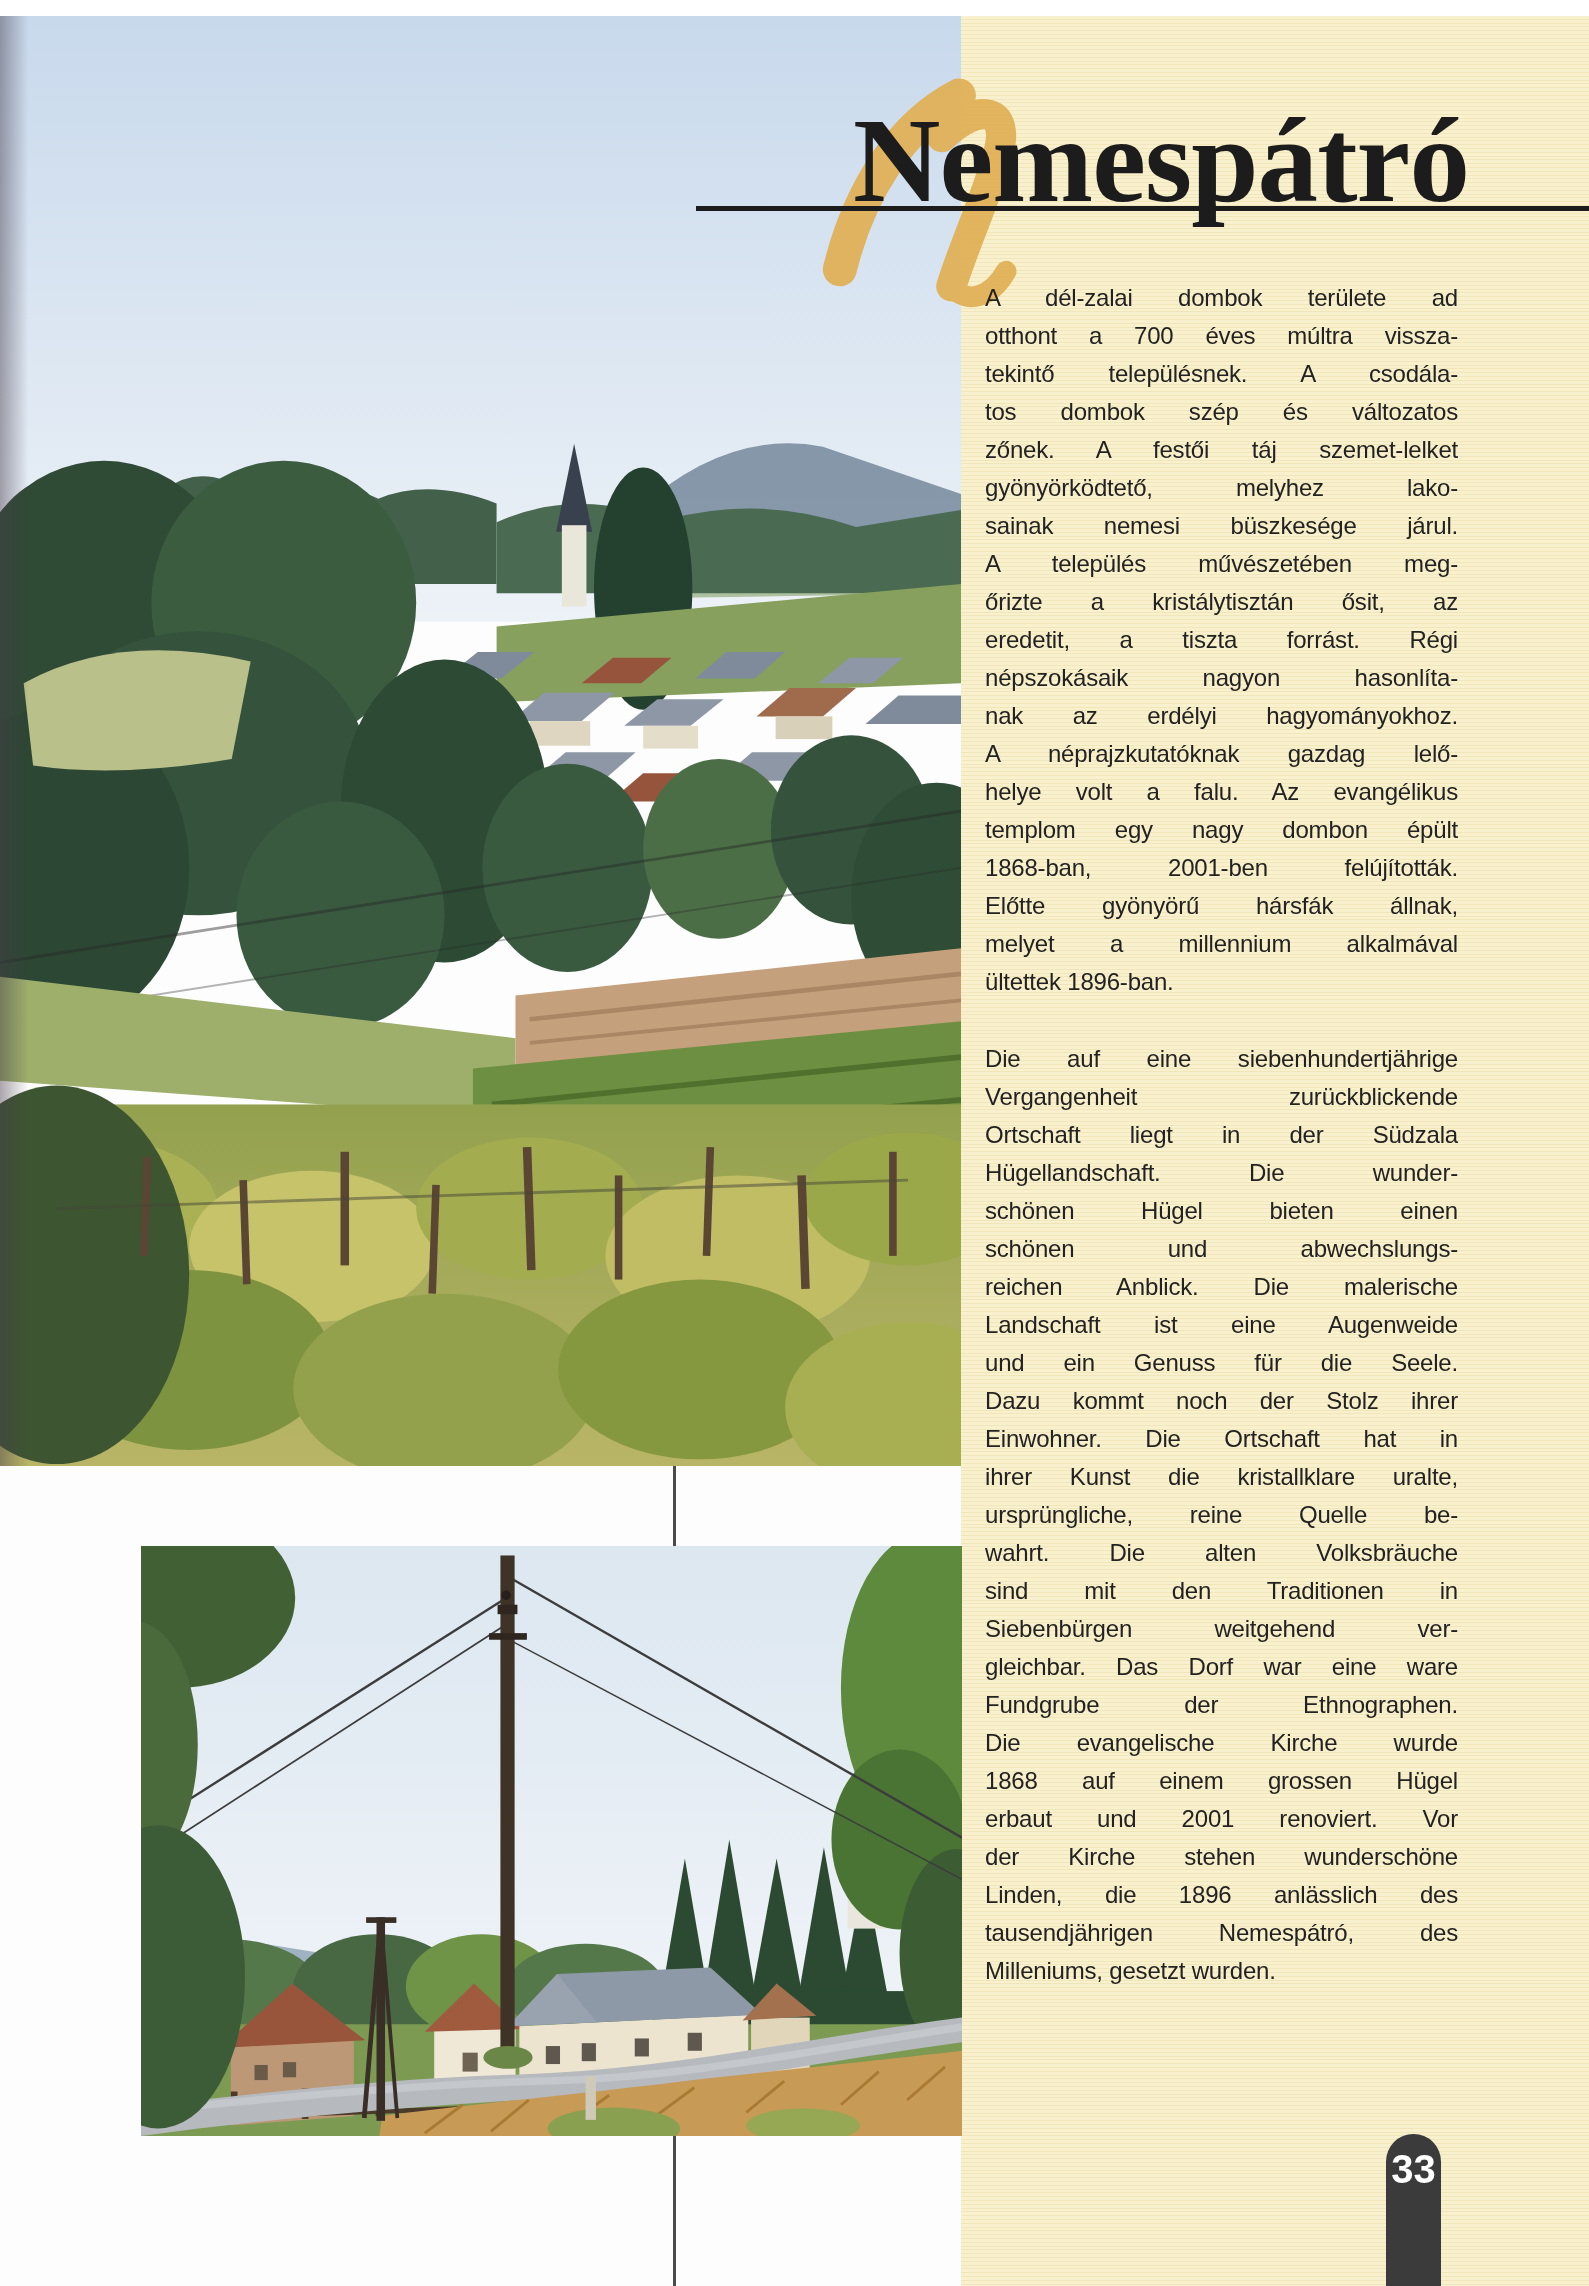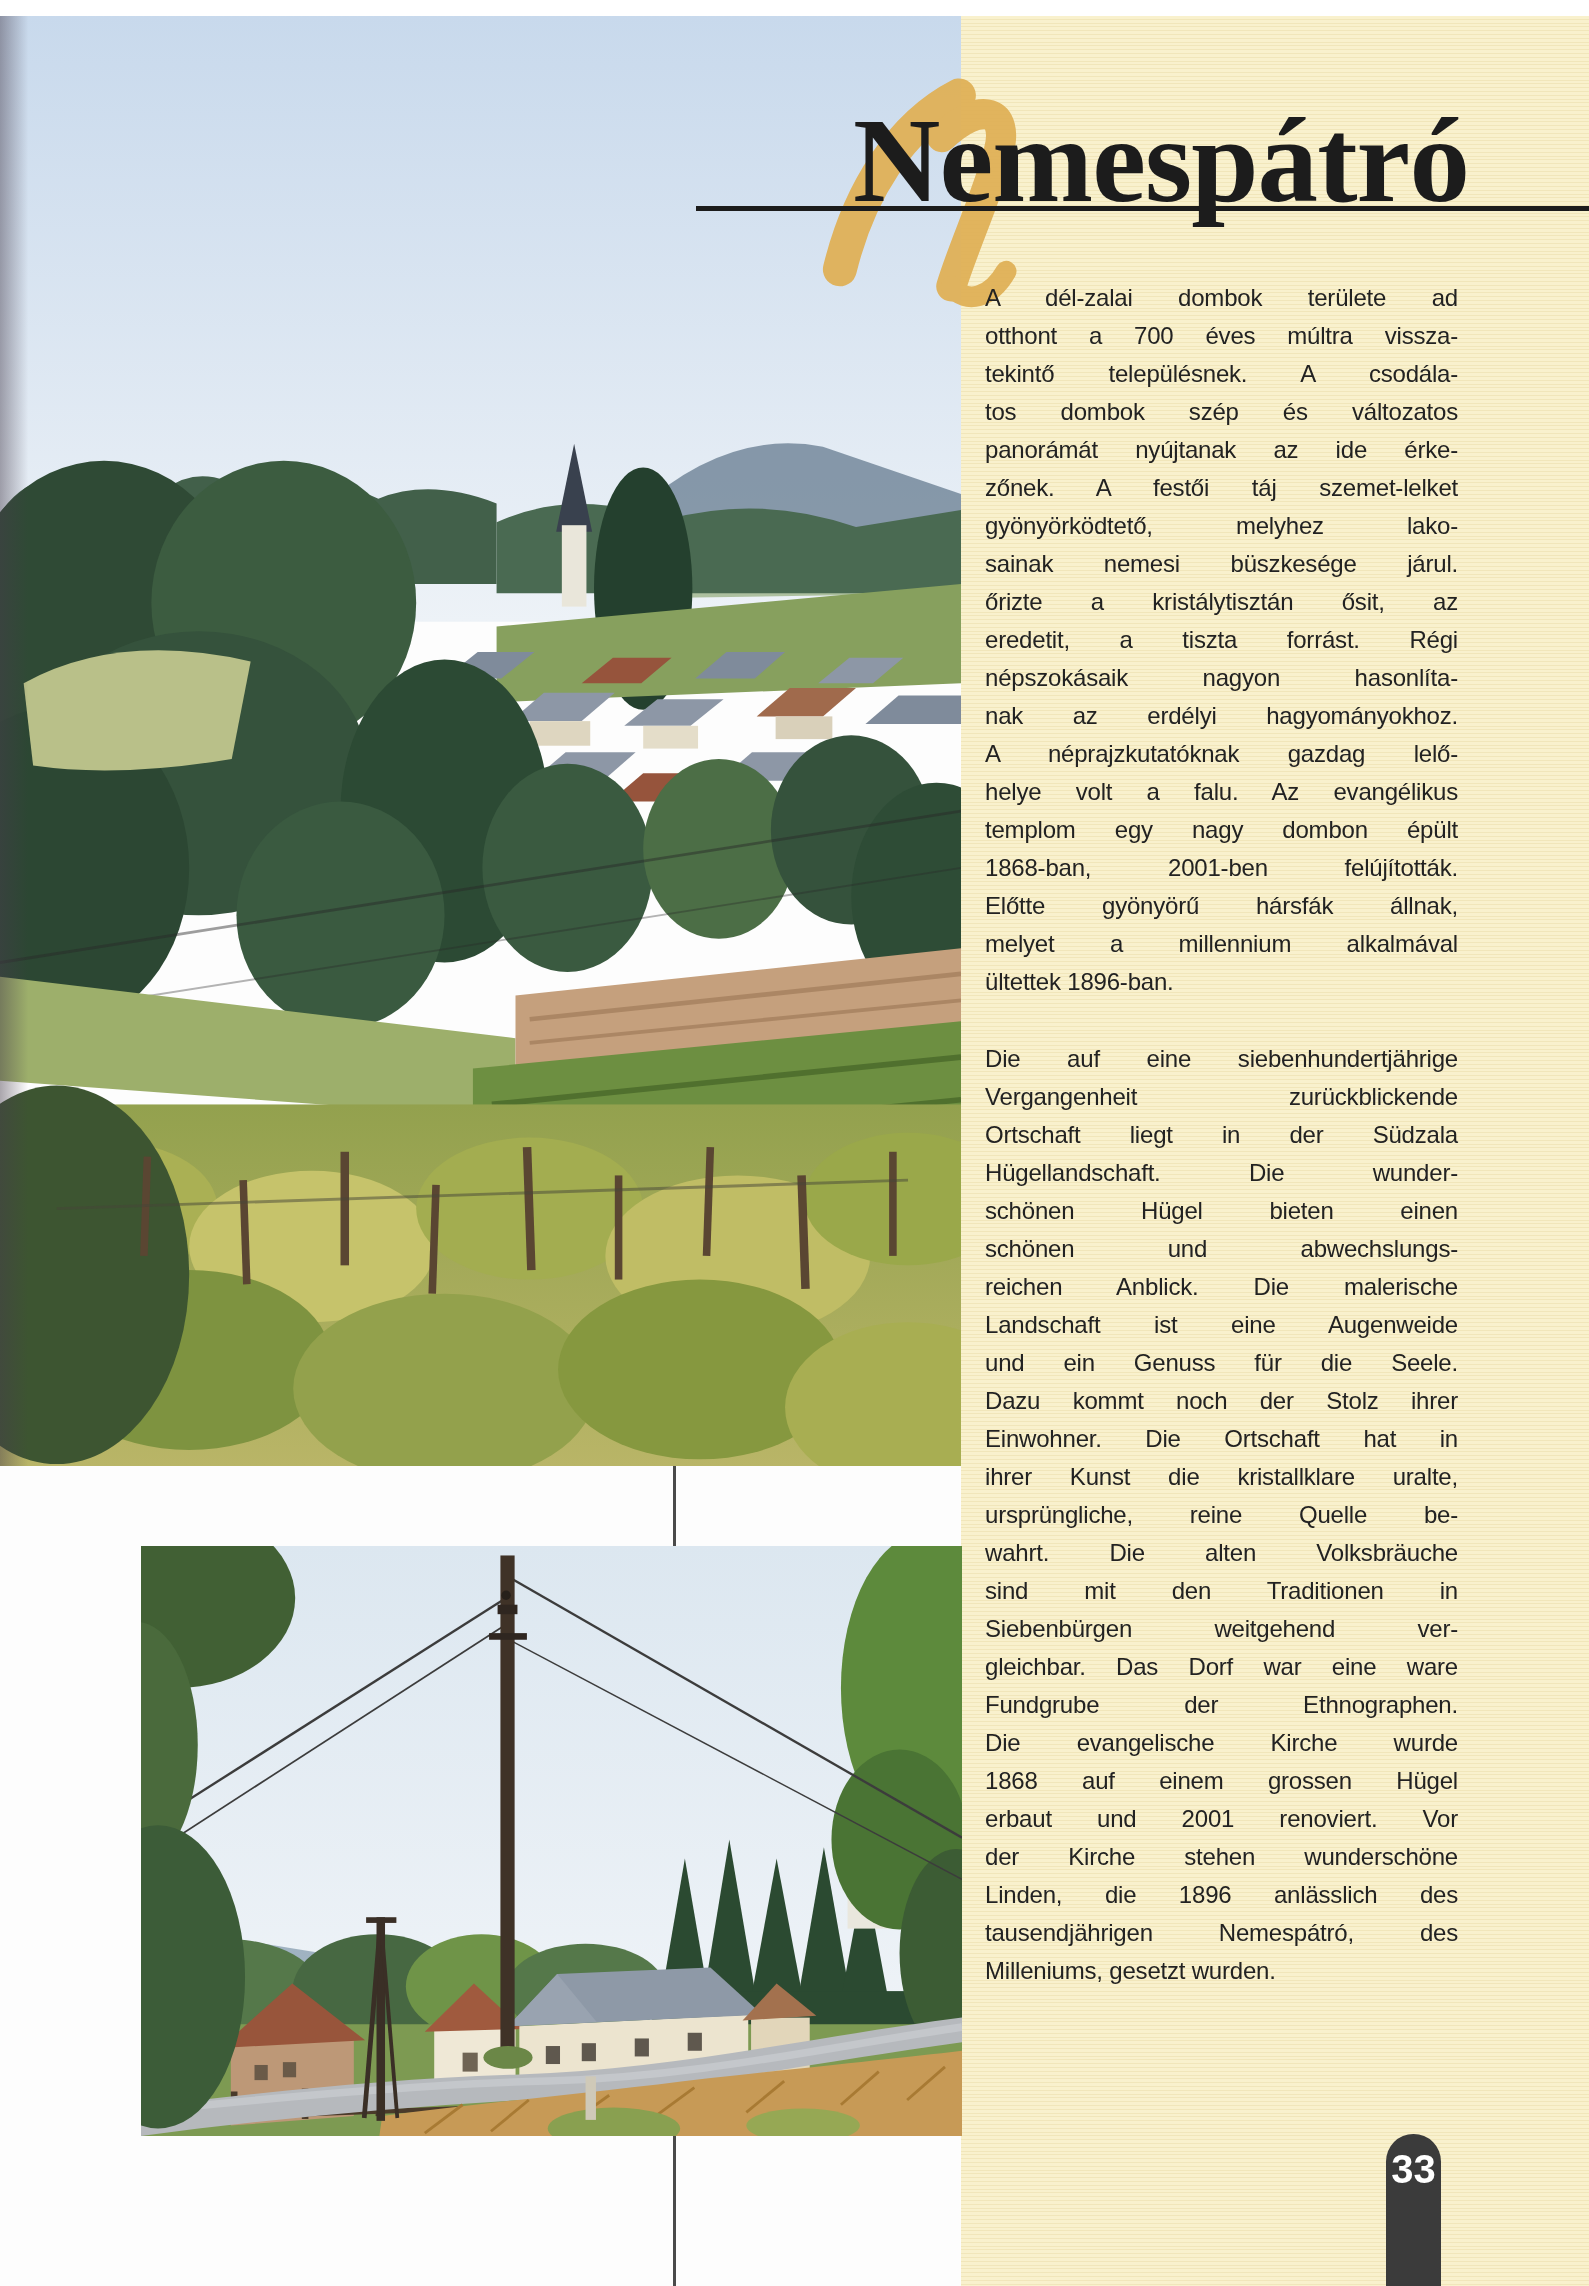--- a/index.html
+++ b/index.html
@@ -169,24 +169,24 @@
 
   <div class="title-underline"></div>
   <h1 class="page-title">Nemespátró</h1>
 
   <div class="text-col">
     <div class="para">
         <div class="jline">A dél-zalai dombok területe ad</div>
         <div class="jline">otthont a 700 éves múltra vissza-</div>
         <div class="jline">tekintő településnek. A csodála-</div>
         <div class="jline">tos dombok szép és változatos</div>
-        <div class="jline">panorámát nyújtanak az ide érke-</div>
         <div class="jline">zőnek. A festői táj szemet-lelket</div>
         <div class="jline">gyönyörködtető, melyhez lako-</div>
         <div class="jline">sainak nemesi büszkesége járul.</div>
+        <div class="jline">A település művészetében meg-</div>
         <div class="jline">őrizte a kristálytisztán ősit, az</div>
         <div class="jline">eredetit, a tiszta forrást. Régi</div>
         <div class="jline">népszokásaik nagyon hasonlíta-</div>
         <div class="jline">nak az erdélyi hagyományokhoz.</div>
         <div class="jline">A néprajzkutatóknak gazdag lelő-</div>
         <div class="jline">helye volt a falu. Az evangélikus</div>
         <div class="jline">templom egy nagy dombon épült</div>
         <div class="jline">1868-ban, 2001-ben felújították.</div>
         <div class="jline">Előtte gyönyörű hársfák állnak,</div>
         <div class="jline">melyet a millennium alkalmával</div>

